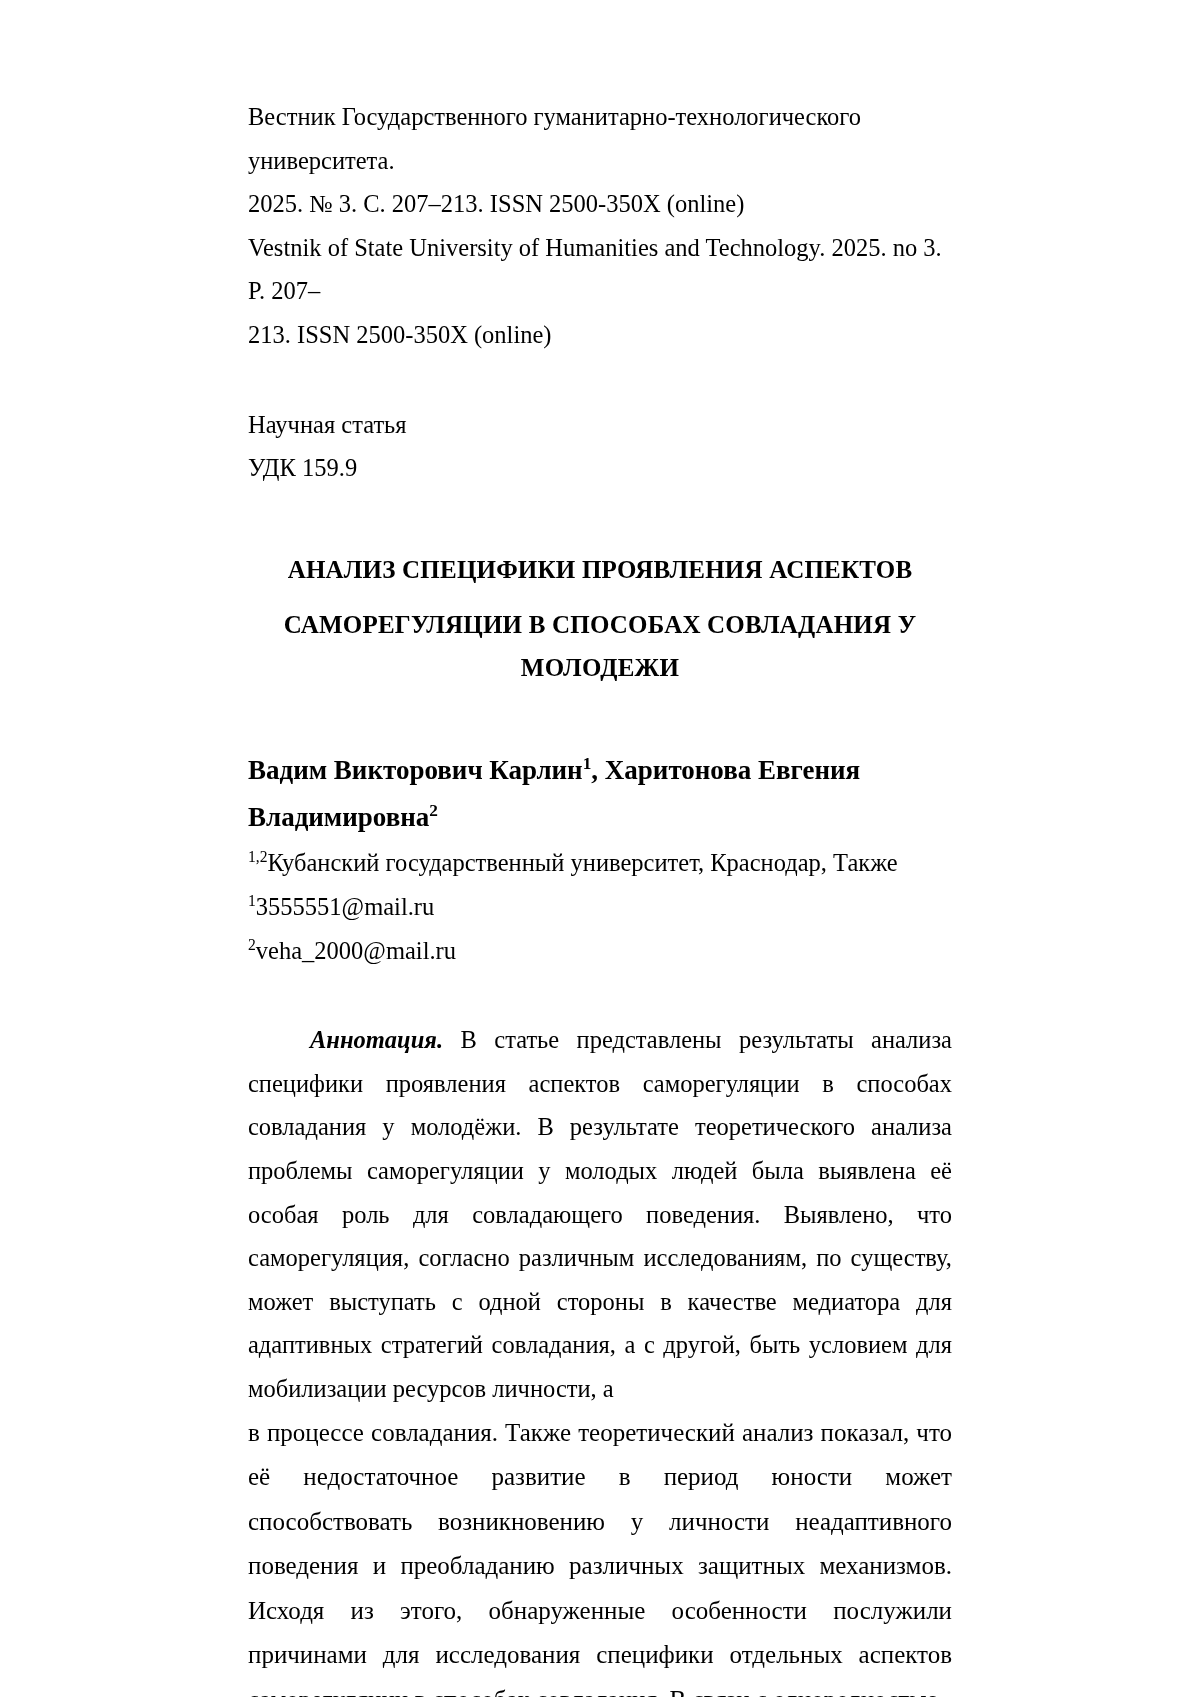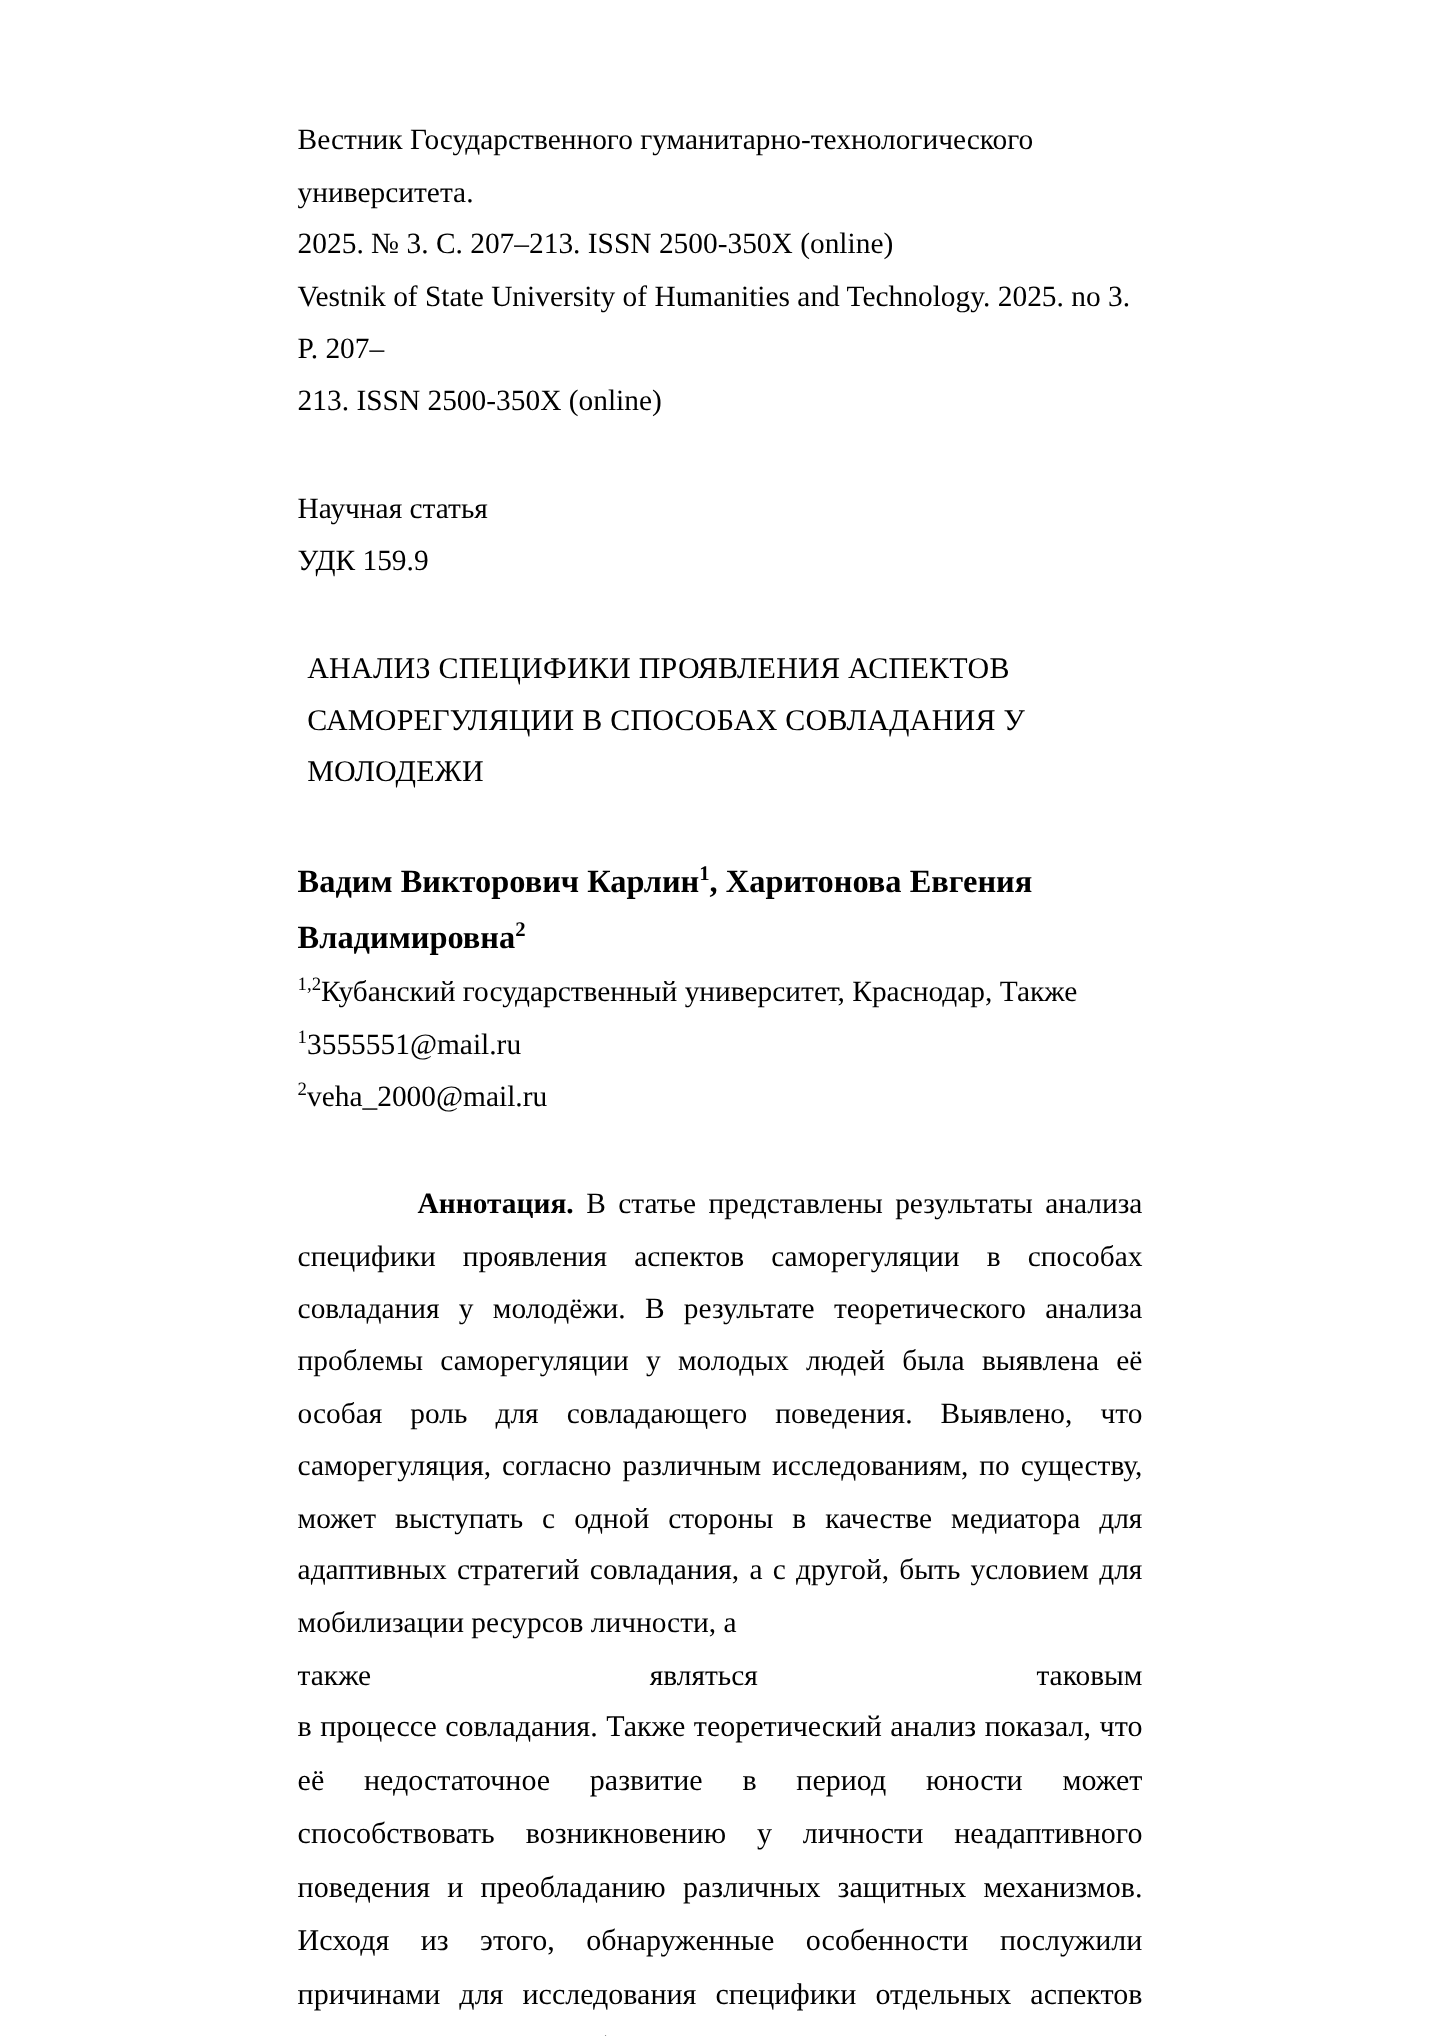--- a/index.html
+++ b/index.html
@@ -27,26 +27,26 @@
   }
   .journal-block {
     margin-bottom: 0;
   }
   .spacer-md { height: 46px; }
   .meta-line {
     font-size: 24.5px;
     line-height: 1.78;
   }
   .title {
-    text-align: left;
-    font-weight: normal;
+    text-align: center;
+    font-weight: bold;
     font-size: 25px;
     line-height: 1.72;
     letter-spacing: 0.2px;
-    margin: 0 8px;
+    margin: 12px 8px;
   }
   .authors {
     font-weight: bold;
     font-size: 27px;
     line-height: 1.75;
   }
   .affil {
     font-size: 24.5px;
     line-height: 1.78;
   }
@@ -56,21 +56,21 @@
     line-height: 0;
   }
   .abstract {
     font-size: 24.5px;
     line-height: 1.78;
     text-align: justify;
     text-indent: 62px;
   }
   .abstract .lead {
     font-weight: bold;
-    margin-left: 38px;
+    font-style: italic;
   }
   .abstract-tail {
     font-size: 25px;
     line-height: 1.78;
     text-align: justify;
     text-indent: 0;
   }
   .justify-stretch {
     font-size: 24.5px;
     line-height: 1.78;
@@ -117,16 +117,15 @@
 
   <div class="affil">
     <sup>2</sup><span>veha_2000@mail.ru</span>
   </div>
 
   <div class="spacer-md"></div>
 
   <div class="abstract">
     <span class="lead">Аннотация.</span><span> В статье представлены результаты анализа специфики проявления аспектов саморегуляции в способах совладания у молодёжи. В результате теоретического анализа проблемы саморегуляции у молодых людей была выявлена её особая роль для совладающего поведения. Выявлено, что саморегуляция, согласно различным исследованиям, по существу, может выступать с одной стороны в качестве медиатора для адаптивных стратегий совладания, а с другой, быть условием для мобилизации ресурсов личности, а</span>
   </div>
-  <div class="justify-stretch">также являться таковым</div>
   <div class="abstract-tail">в процессе совладания. Также теоретический анализ показал, что её недостаточное развитие в период юности может способствовать возникновению у личности неадаптивного поведения и преобладанию различных защитных механизмов. Исходя из этого, обнаруженные особенности послужили причинами для исследования специфики отдельных аспектов саморегуляции в способах совладания. В связи с однородностью</div>
 
 </div>
 
 </body></html>

